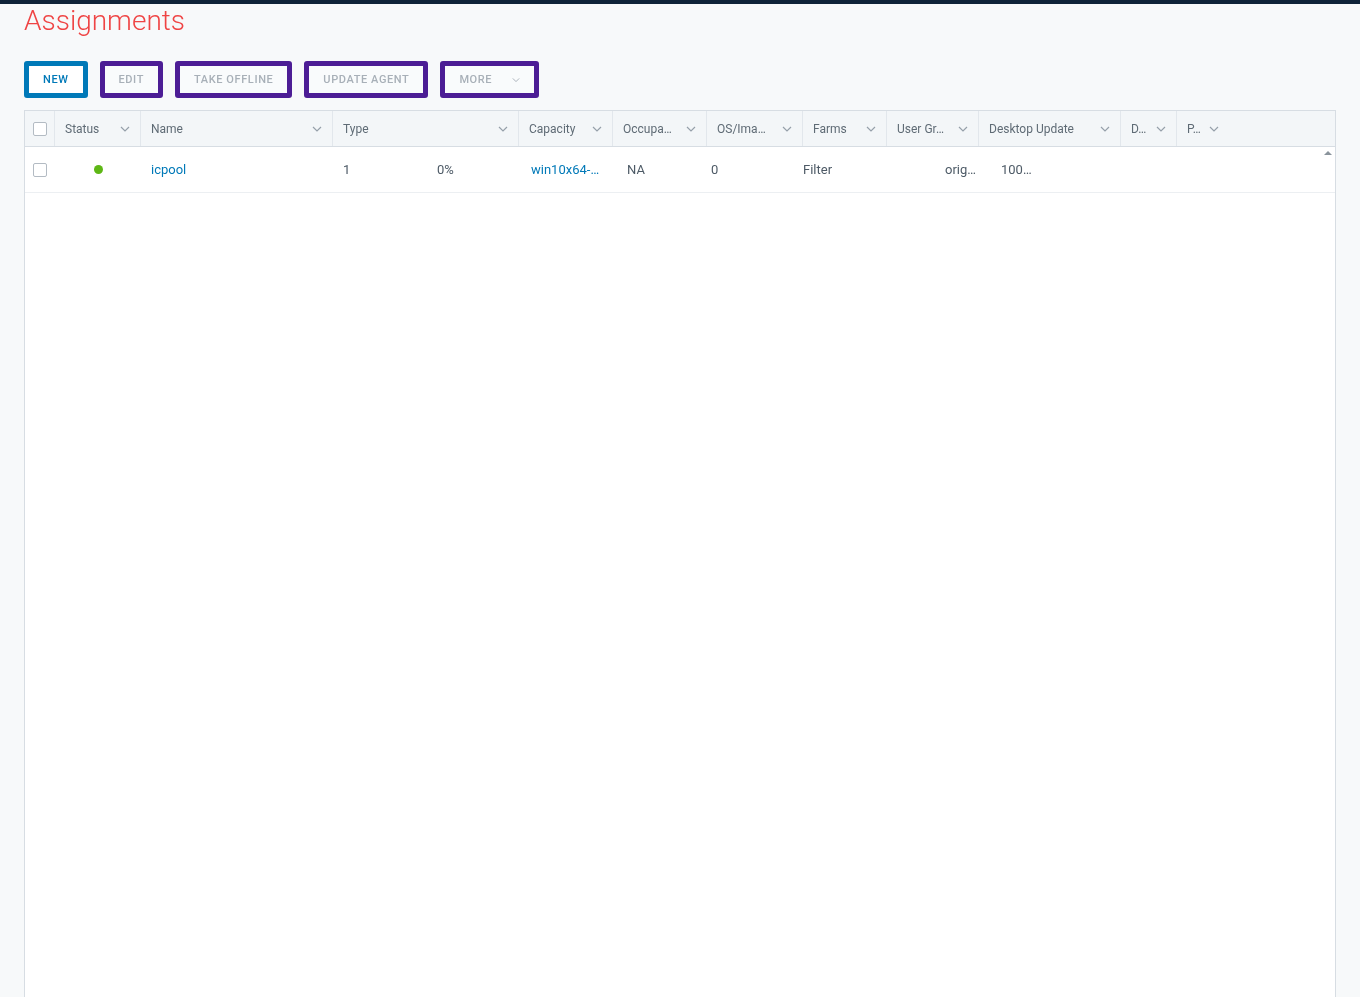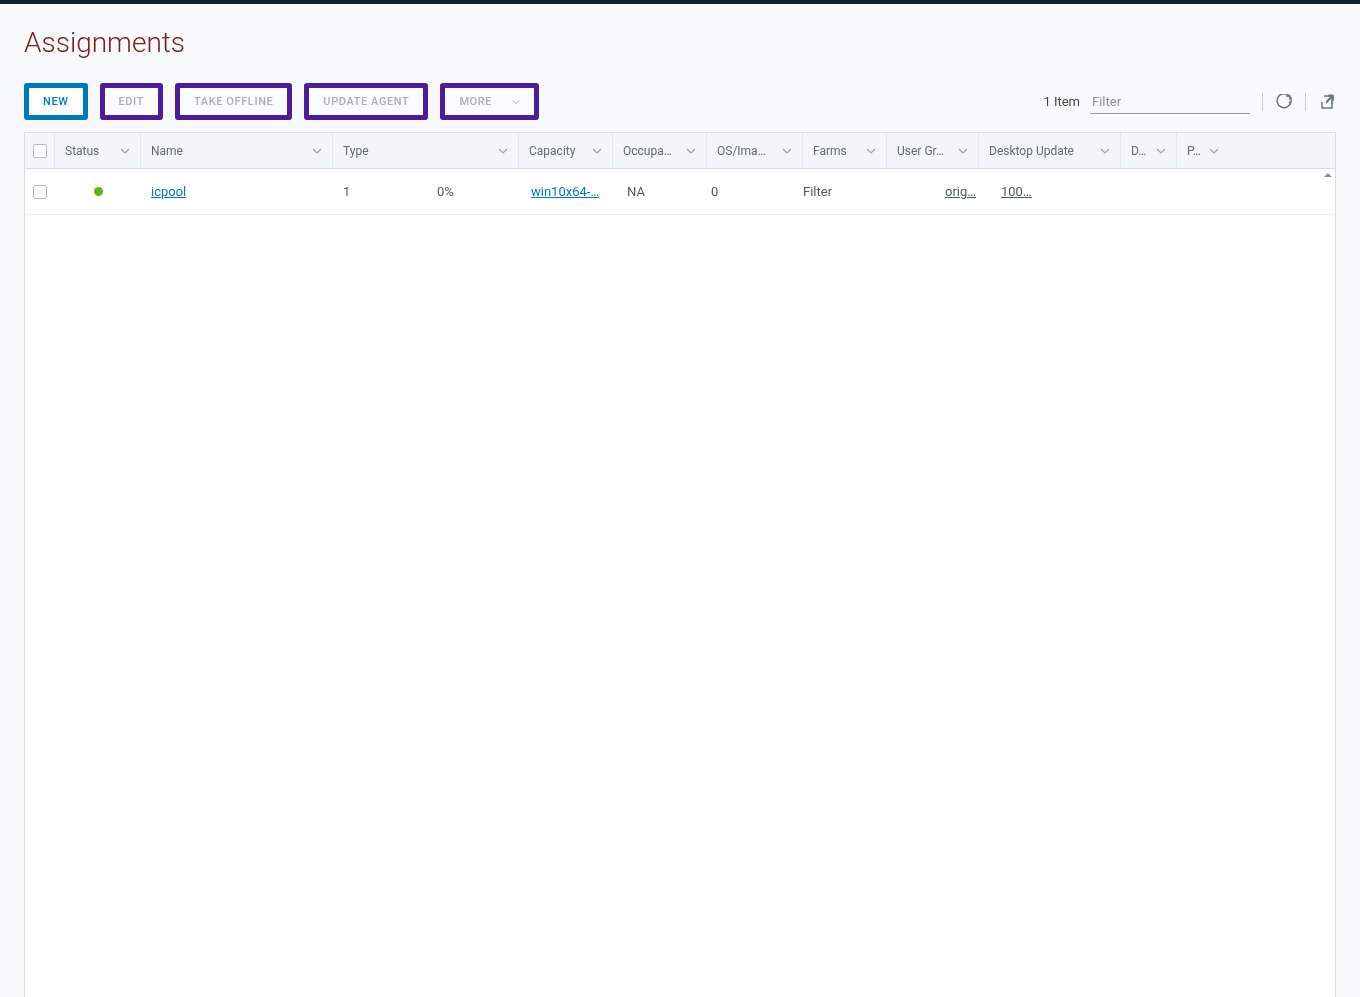--- a/index.html
+++ b/index.html
@@ -17,22 +17,21 @@
     .top-bar {
       height: 4px;
       background: #0e2338;
     }
     .page {
       padding: 0 24px;
     }
     .page-title {
       font-size: 28px;
       font-weight: 300;
-      color: #7f1d1d;
-      margin-top: 22px;
+      color: #ef4444;
       margin-bottom: 24px;
     }
     .toolbar {
       display: flex;
       align-items: center;
       margin-bottom: 12px;
     }
     .btn {
       border: 5px solid #4c1d95;
       background: #f9fbfc;
@@ -217,21 +216,20 @@
     .scroll-arrow.bottom { bottom: 2px; }
     .scroll-arrow svg {
       width: 10px;
       height: 10px;
       display: block;
     }
     .truncate {
       overflow: hidden;
       text-overflow: ellipsis;
       white-space: nowrap;
-      text-decoration: underline;
     }
   </style>
 </head>
 <body>
 
 <div class="top-bar"></div>
 
 <div class="page">
   <h1 class="page-title">Assignments</h1>
 
@@ -242,42 +240,20 @@
     <button class="btn">Update Agent</button>
     <button class="btn btn-more">
       <span>More</span>
       <span class="chevron-down">
         <svg viewBox="0 0 10 10">
             <path d="M1 3 L5 7 L9 3" fill="none" stroke="currentColor" stroke-width="1.2"></path>
           </svg>
       </span>
     </button>
 
-    <div class="toolbar-right">
-      <span class="item-count">1 Item</span>
-      <input class="filter-input" placeholder="Filter" style="">
-      <div class="icon-divider"></div>
-      <div class="icon-btn">
-        <svg viewBox="0 0 16 16">
-            <path d="M13.6 2.3 A7 7 0 1 0 15 8" fill="none" stroke="currentColor" stroke-width="1.5"></path>
-            <path d="M15 3 L15 8 L10 8" fill="none" stroke="currentColor" stroke-width="1.5" transform="rotate(-45 13 5)"></path>
-            <path d="M11 2 L15 2 L15 6" fill="none" stroke="currentColor" stroke-width="1.5" transform="translate(-1,0)"></path>
-          </svg>
-      </div>
-      <div class="icon-divider"></div>
-      <div class="icon-btn">
-        <svg viewBox="0 0 16 16">
-            <path d="M3 8 L3 14 L13 14 L13 8" fill="none" stroke="currentColor" stroke-width="1.5"></path>
-            <path d="M8 10 L8 1 M8 1 L5 4 M8 1 L11 4" fill="none" stroke="currentColor" stroke-width="1.5" transform="translate(3,-1) rotate(45 8 5)"></path>
-            <path d="M6 2 L14 2 L14 10" fill="none" stroke="currentColor" stroke-width="1.5" transform="translate(-1,0)"></path>
-            <path d="M13 3 L7 9" fill="none" stroke="currentColor" stroke-width="1.5"></path>
-            <path d="M9 2 L14 2 L14 7" fill="none" stroke="currentColor" stroke-width="1.5"></path>
-          </svg>
-      </div>
-    </div>
   </div>
 
   <div class="grid-container">
     <div class="grid-header">
       <div class="col col-checkbox">
         <div class="checkbox"></div>
       </div>
       <div class="col col-status">
         <span class="header-label">Status</span>
         <span class="col-sort">

